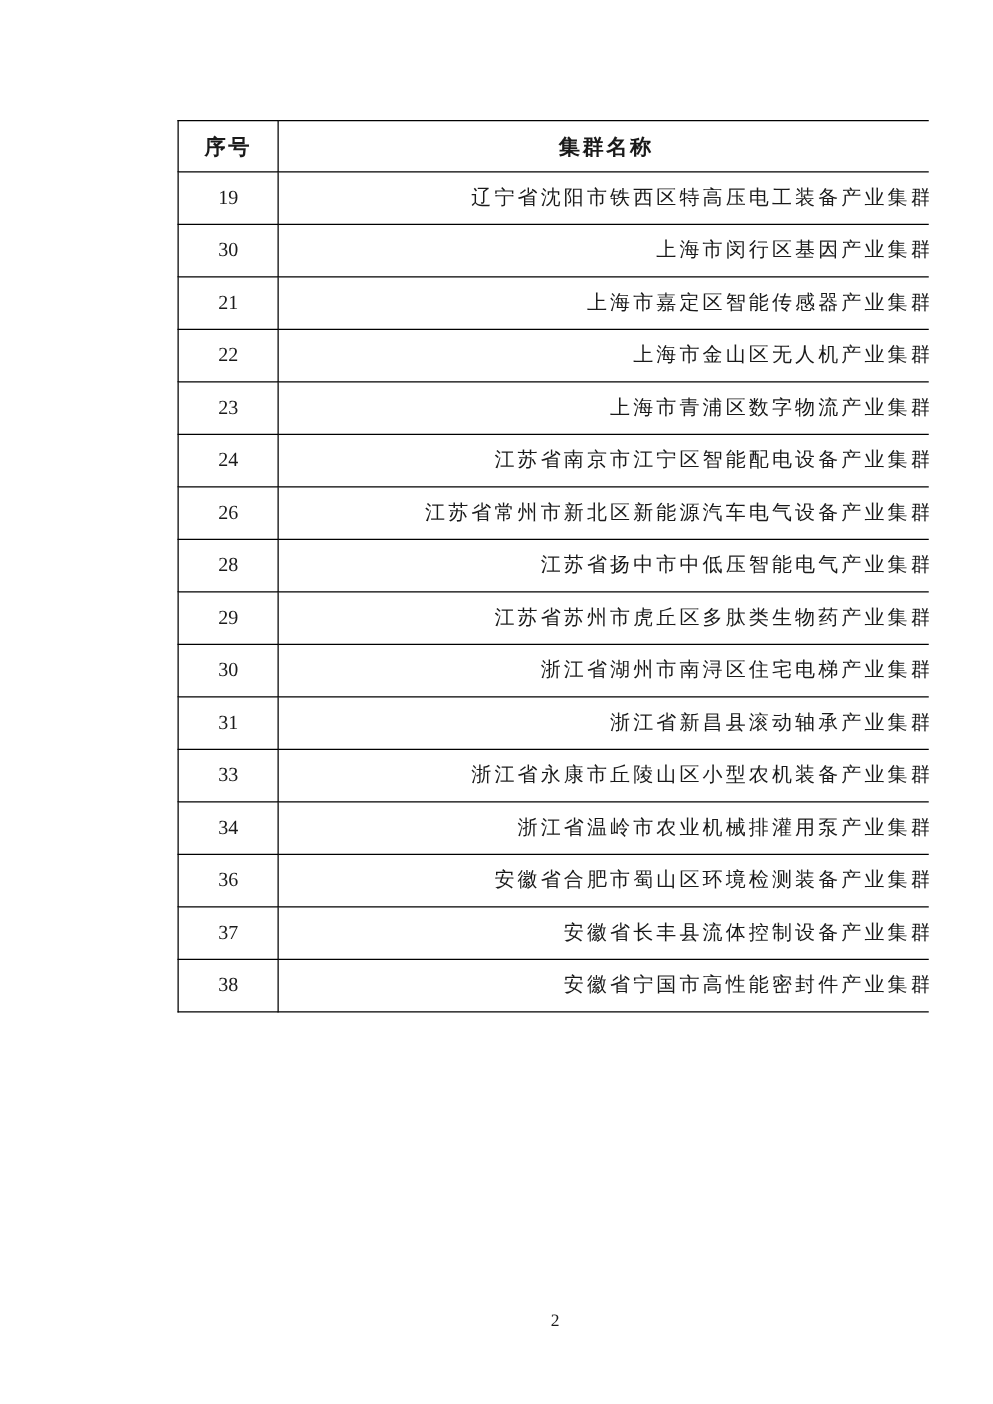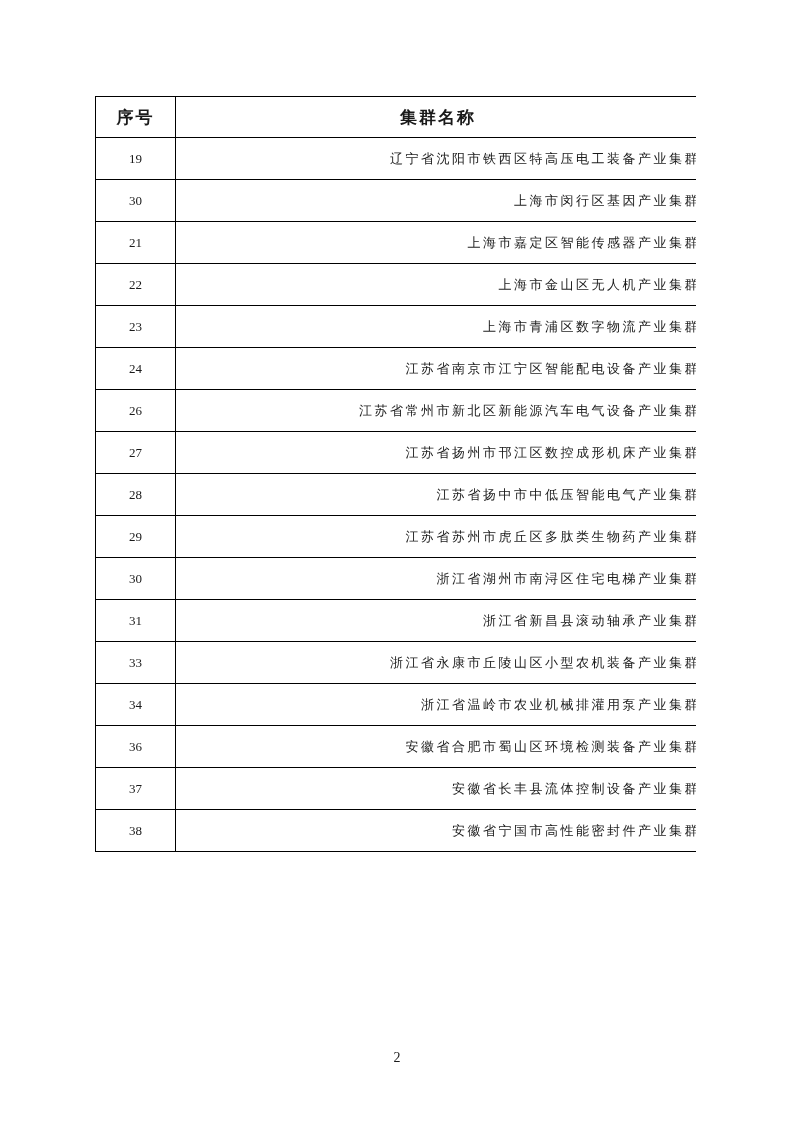--- a/index.html
+++ b/index.html
@@ -8,33 +8,34 @@
     background: #ffffff;
     font-family: "Liberation Serif", "DejaVu Serif", serif;
     color: #1a1a1a;
   }
   .page {
     position: relative;
     width: 696px;
     height: 1123px;
     background: #ffffff;
     overflow: hidden;
+    margin-left: 47px;
   }
   table.cluster-table {
     position: absolute;
     left: 95px;
     top: 96px;
     width: 606px;
     border-collapse: collapse;
     table-layout: fixed;
   }
   table.cluster-table th,
   table.cluster-table td {
     border: 1.5px solid #000000;
-    font-size: 13px;
+    font-size: 16px;
     vertical-align: middle;
   }
   table.cluster-table col.col-no { width: 80px; }
   table.cluster-table th {
     height: 41px;
     font-weight: bold;
     text-align: center;
     letter-spacing: 2px;
     font-size: 17px;
   }
@@ -101,24 +102,20 @@
         </tr>
         <tr>
           <td class="cell-no">24</td>
           <td class="cell-name">江苏省南京市江宁区智能配电设备产业集群</td>
         </tr>
         <tr>
           <td class="cell-no">26</td>
           <td class="cell-name">江苏省常州市新北区新能源汽车电气设备产业集群</td>
         </tr>
         <tr>
-          <td class="cell-no">27</td>
-          <td class="cell-name">江苏省扬州市邗江区数控成形机床产业集群</td>
-        </tr>
-        <tr>
           <td class="cell-no">28</td>
           <td class="cell-name">江苏省扬中市中低压智能电气产业集群</td>
         </tr>
         <tr>
           <td class="cell-no">29</td>
           <td class="cell-name">江苏省苏州市虎丘区多肽类生物药产业集群</td>
         </tr>
         <tr>
           <td class="cell-no">30</td>
           <td class="cell-name">浙江省湖州市南浔区住宅电梯产业集群</td>

